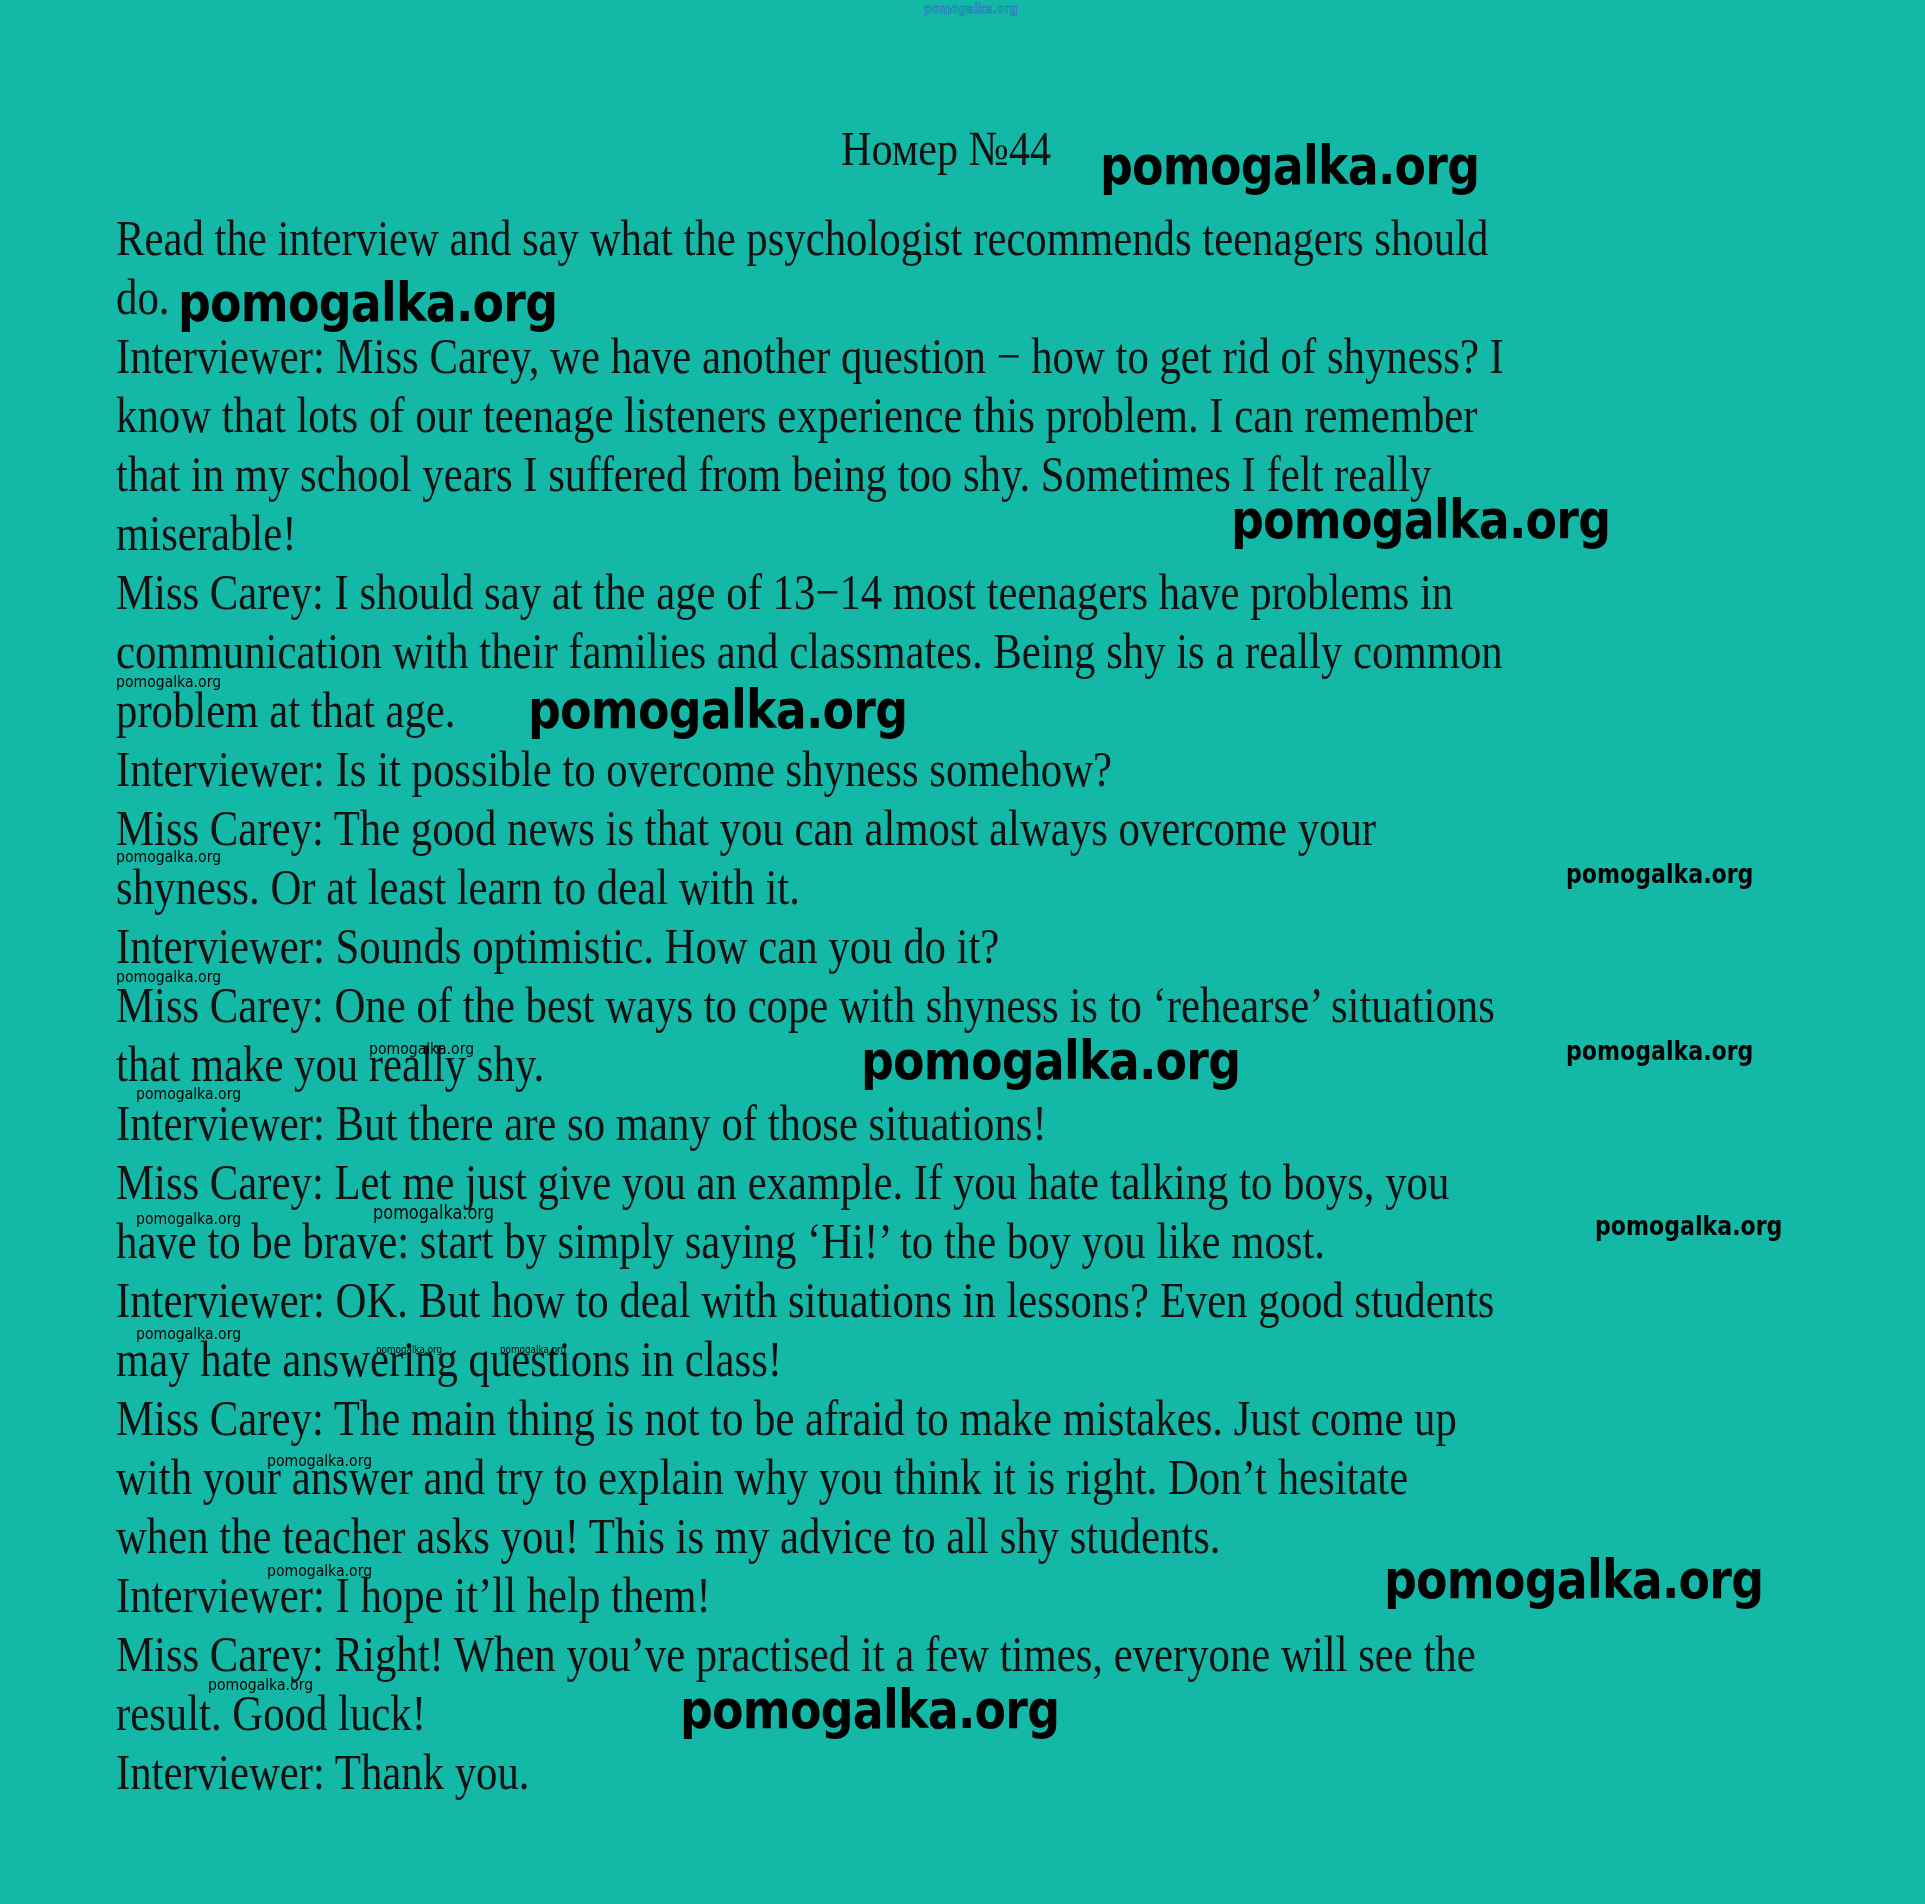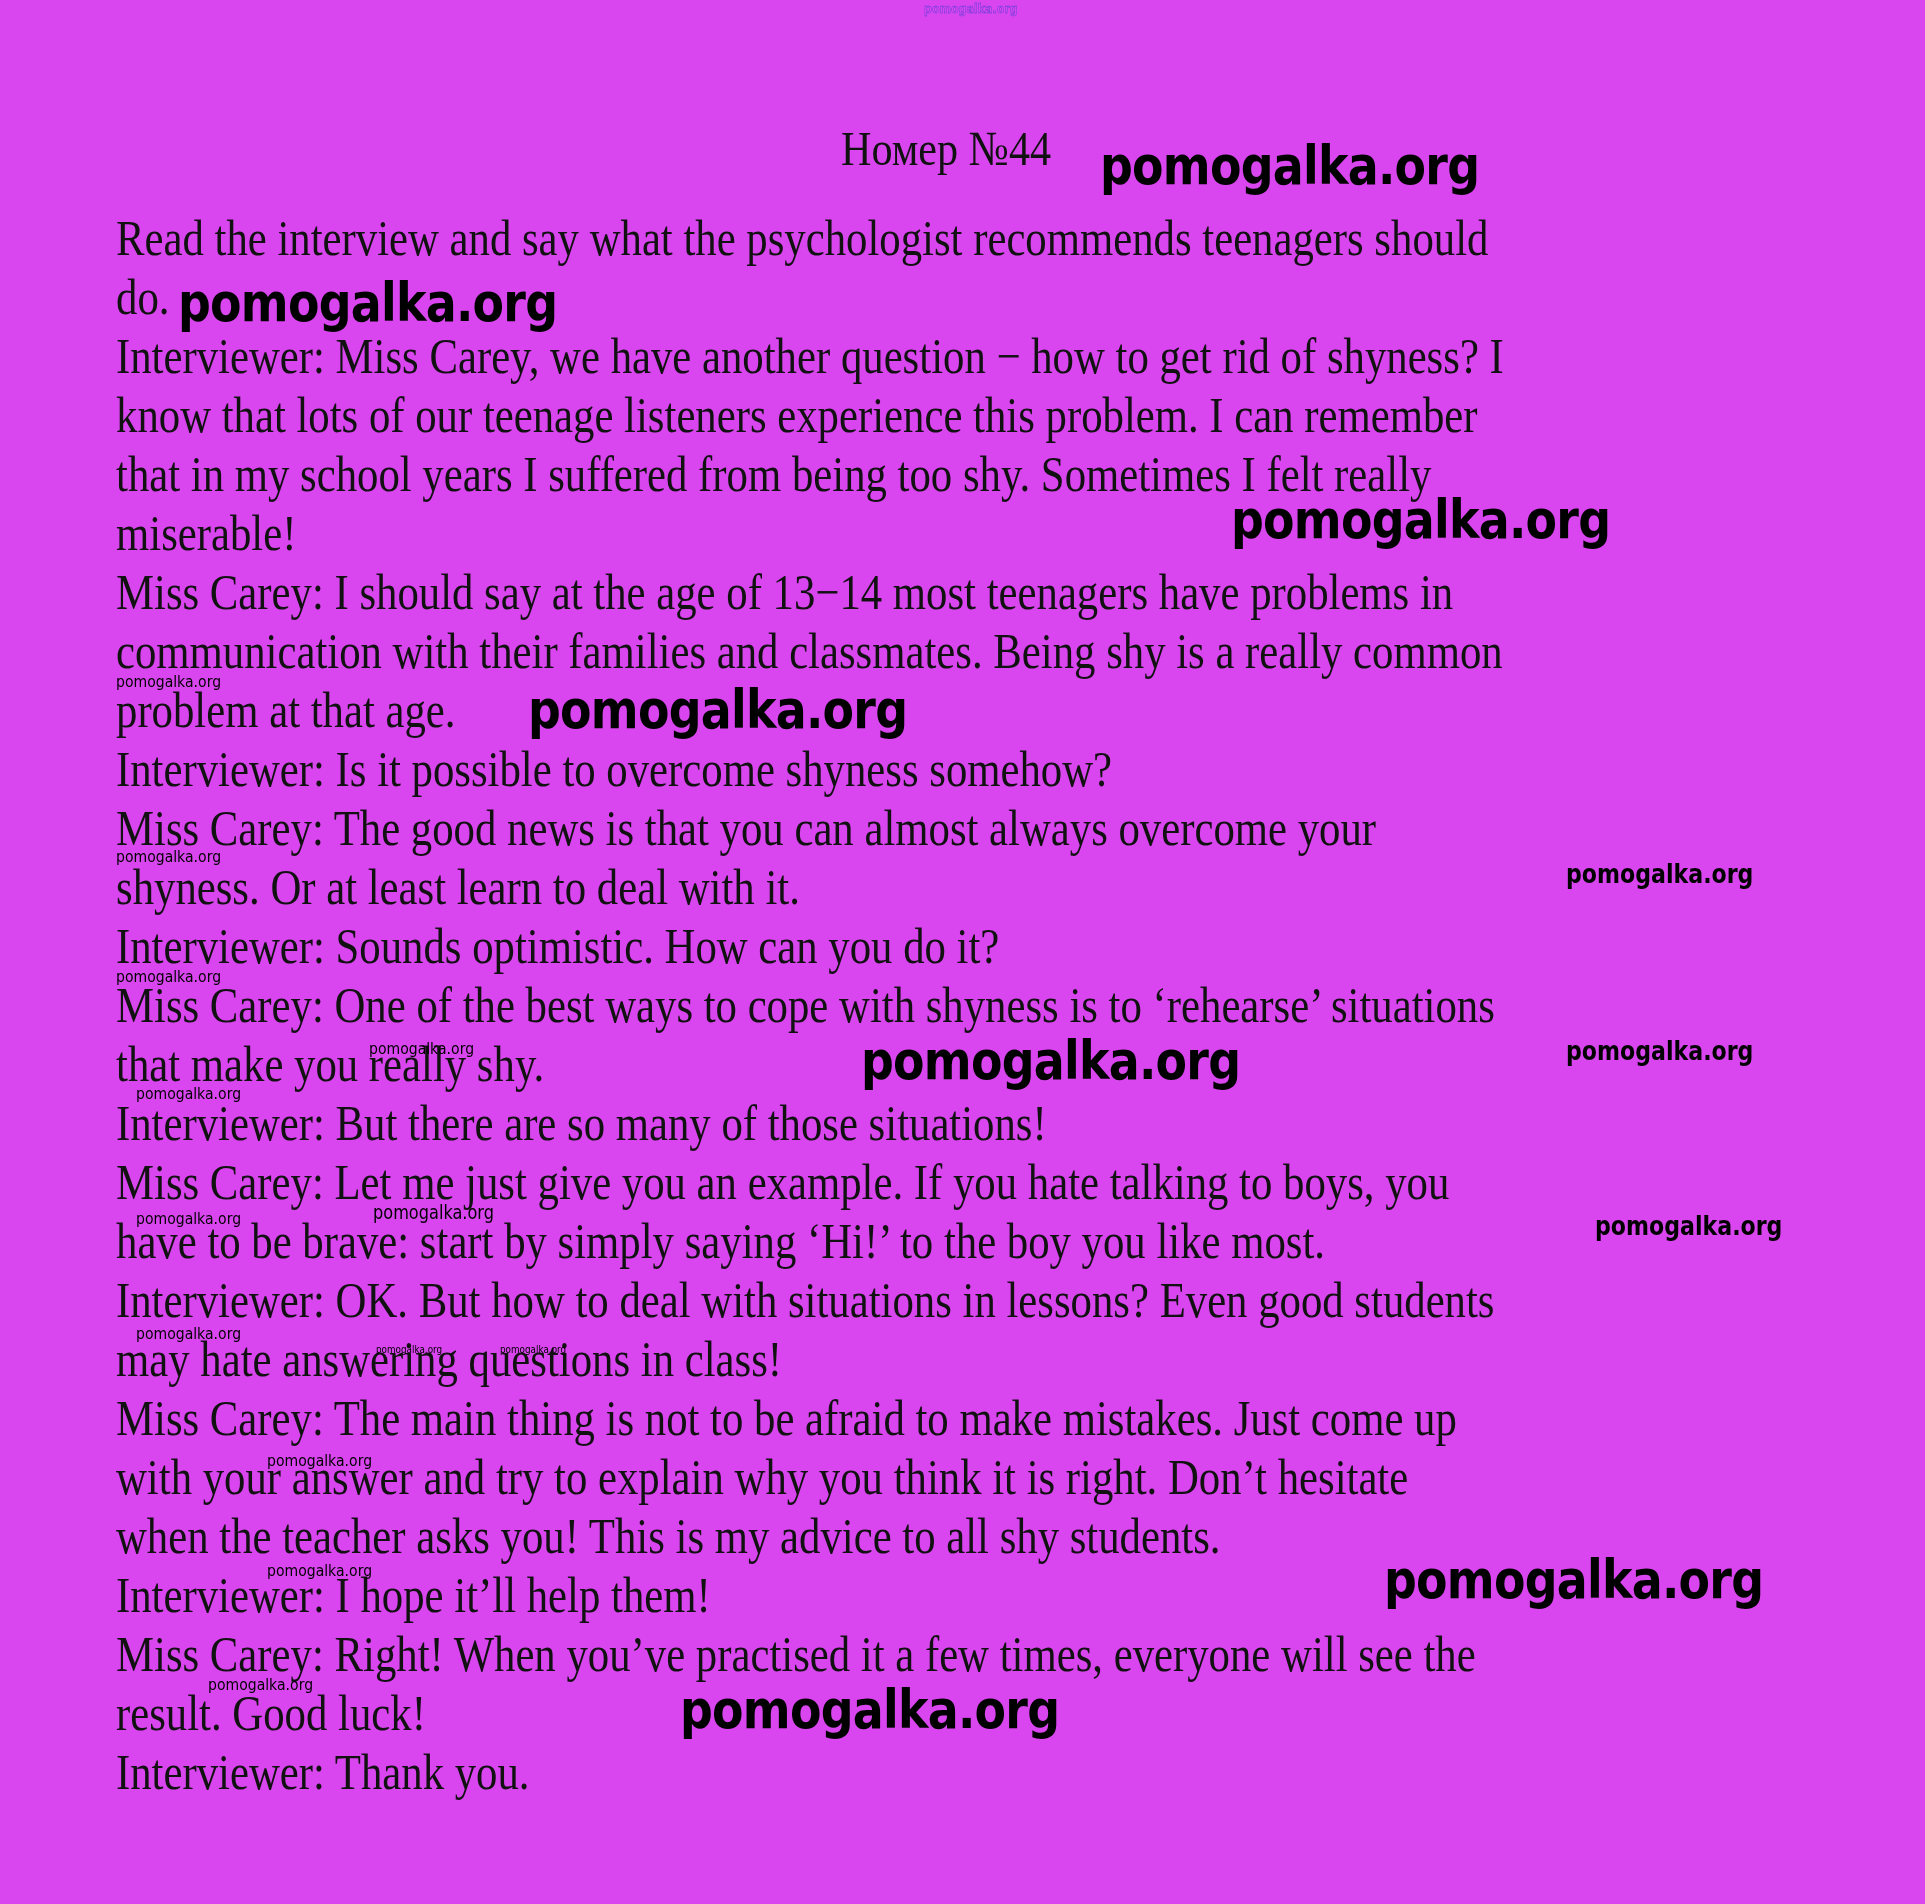--- a/index.html
+++ b/index.html
@@ -1,17 +1,17 @@
 <!DOCTYPE html>
 <html style="font-size:14px"><head>
 <meta charset="utf-8">
 <style>
   html, body { margin:0; padding:0; background:#ffffff; }
   body { width:1926px; height:1905px; position:relative; overflow:hidden; }
-  .page { position:absolute; left:0; top:0; width:1926px; height:1905px; background:#d946ef; }
+  .page { position:absolute; left:0; top:0; width:1926px; height:1905px; background:#14b8a6; }
   .heading {
     position:absolute; left:841px; top:120px;
     font-family:"Liberation Serif", serif; font-size:49px; color:#111;
     transform:scaleX(0.86); transform-origin:left top; white-space:nowrap;
   }
   .body-text {
     position:absolute; left:116px; top:209px; width:1999px;
     font-family:"Liberation Serif", serif; font-size:50px; line-height:59px; color:#111;
     transform:scaleX(0.855); transform-origin:left top;
   }

